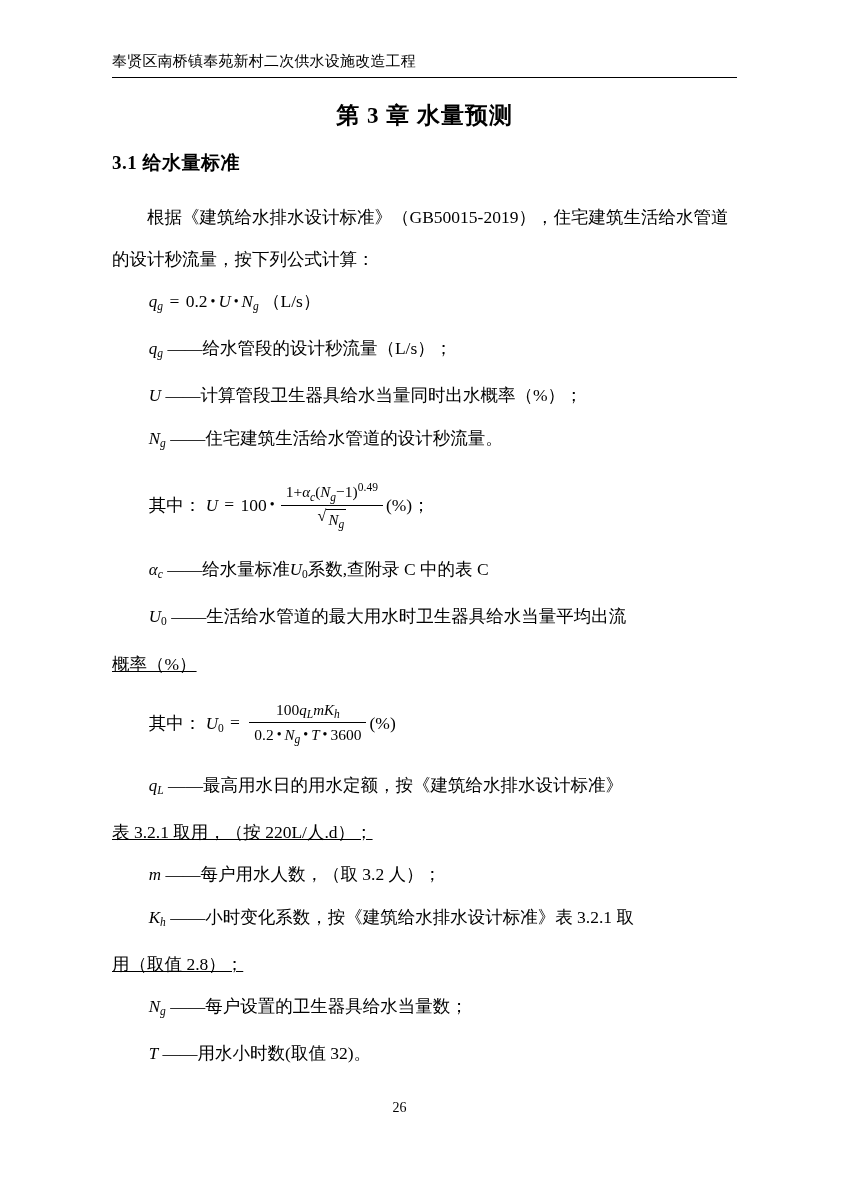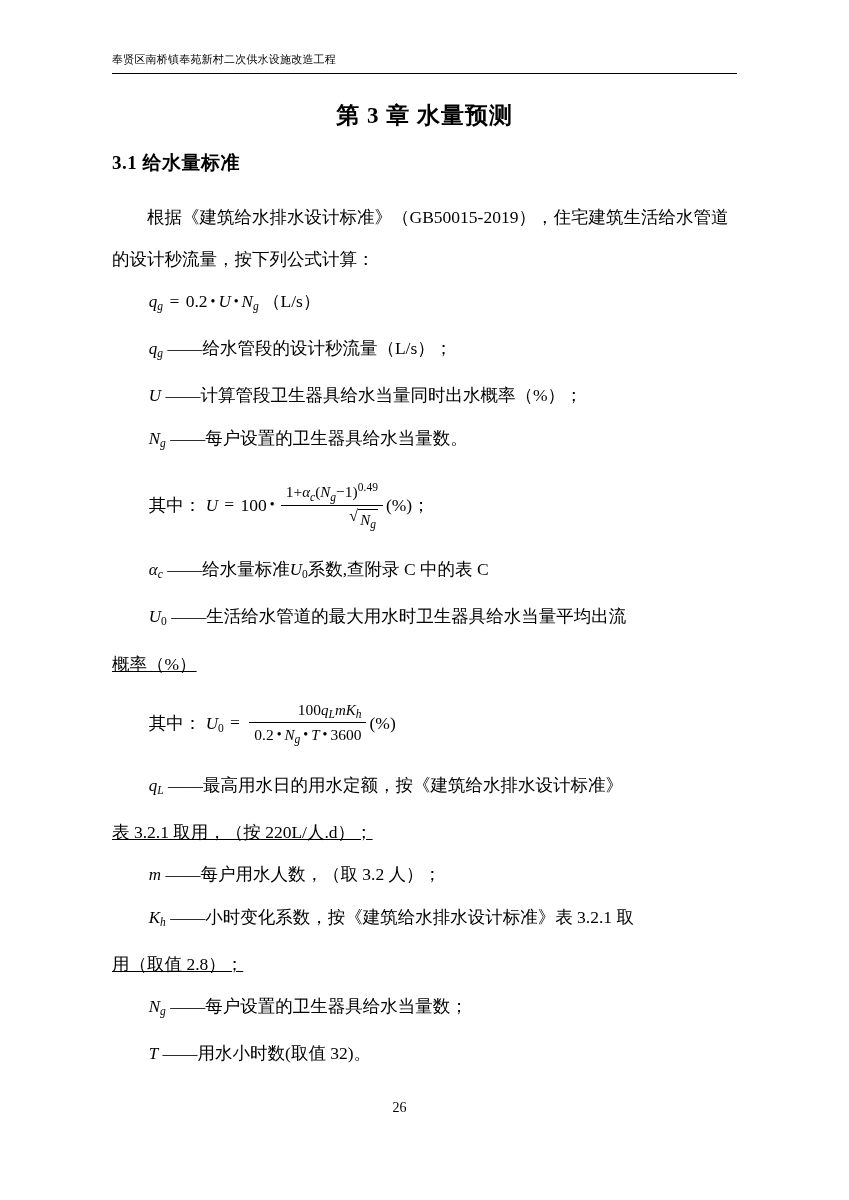--- a/index.html
+++ b/index.html
@@ -21,21 +21,21 @@
     height: 1200px;
     box-sizing: border-box;
     padding: 0 112px;
   }
   
   .header {
     position: absolute;
     left: 112px;
     top: 52px;
     width: 625px;
-    font-size: 11px;
+    font-size: 15px;
     font-family: "Liberation Serif", "DejaVu Serif", serif;
     letter-spacing: 0.2px;
     padding-bottom: 6px;
     border-bottom: 1px solid #000;
     white-space: nowrap;
   }
   
   .chapter-title {
     position: absolute;
     left: 0;
@@ -97,21 +97,21 @@
     font-style: normal;
   }
   .num { font-style: normal; font-family: "Liberation Serif","DejaVu Serif",serif; }
   .op { font-style: normal; padding: 0 2px; }
   .dot { font-style: normal; padding: 0 3px; font-size: 14px; vertical-align: 0.08em; }
 
   
   .frac {
     display: inline-block;
     vertical-align: middle;
-    text-align: right;
+    text-align: center;
     line-height: 1.25;
     margin: 16px 3px;
     position: relative;
     top: -1px;
   }
   .frac .top {
     display: block;
     padding: 0 5px 1px 5px;
     border-bottom: 1px solid #000;
     font-size: 15.5px;
@@ -189,21 +189,21 @@
       <span>——给水管段的设计秒流量（L/s）；</span>
     </p>
 
     <p class="formula-line">
       <span class="mi">U</span>
       <span>——计算管段卫生器具给水当量同时出水概率（%）；</span>
     </p>
 
     <p class="formula-line">
       <span class="mi">N</span><span class="sub">g</span>
-      <span>——每户设置的卫生器具给水当量数。</span>
+      <span>——住宅建筑生活给水管道的设计秒流量。</span>
     </p>
 
     <p class="formula-line formula-tall">
       <span>其中：</span>
       <span class="mi">U</span>
       <span class="op">=</span>
       <span class="num">100</span><span class="dot">•</span><span class="frac">
         <span class="top"><span class="num">1+</span><span class="mi mi-sm">α</span><span class="sub">c</span><span class="num">(</span><span class="mi mi-sm">N</span><span class="sub">g</span><span class="num">−1</span><span class="num">)</span><span class="sup">0.49</span></span>
         <span class="bot"><span class="sqrt"><span class="rad"><span class="mi mi-sm">N</span><span class="sub">g</span></span></span></span>
       </span><span>(%)；</span>

